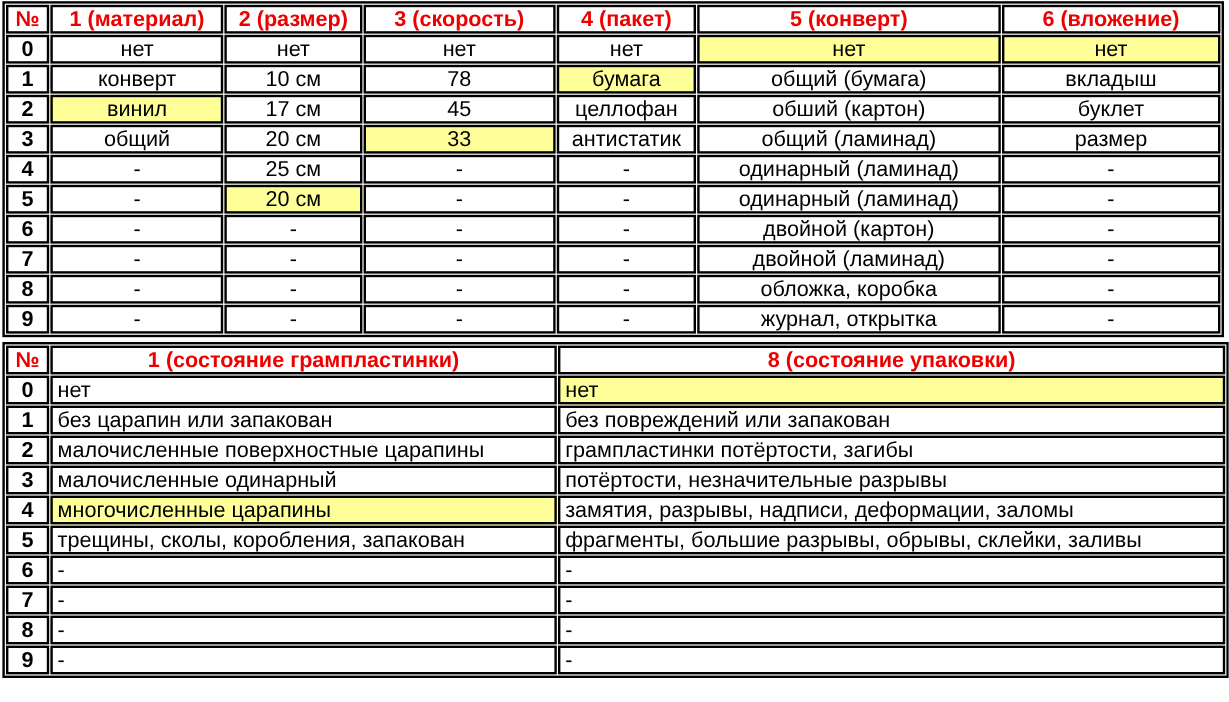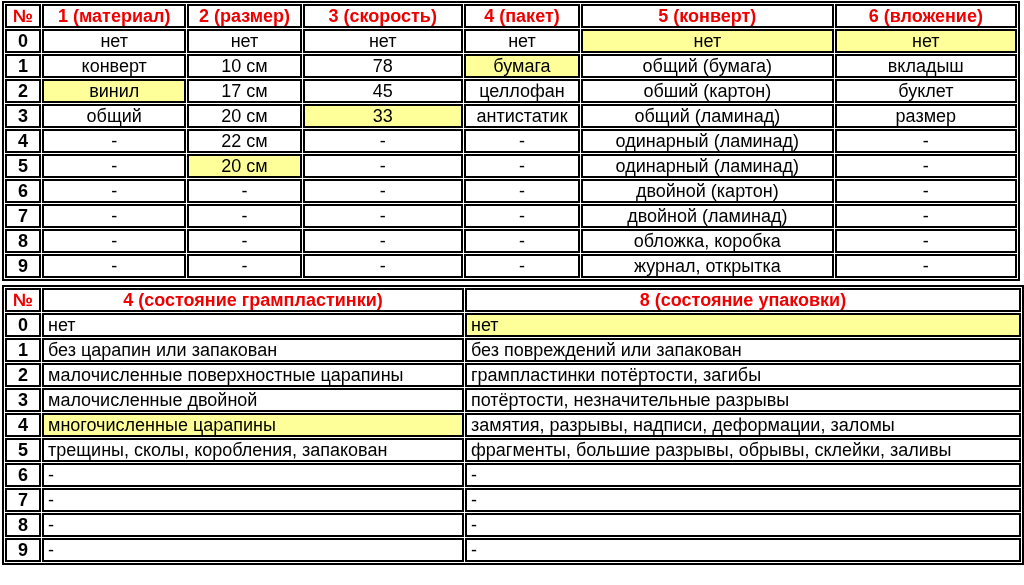--- a/index.html
+++ b/index.html
@@ -103,21 +103,21 @@
       <td>общий</td>
       <td>20 см</td>
       <td class="hl">33</td>
       <td>антистатик</td>
       <td>общий (ламинад)</td>
       <td>размер</td>
     </tr>
     <tr>
       <td class="num">4</td>
       <td>-</td>
-      <td>22 см</td>
+      <td>25 см</td>
       <td>-</td>
       <td>-</td>
       <td>одинарный (ламинад)</td>
       <td>-</td>
     </tr>
     <tr>
       <td class="num">5</td>
       <td>-</td>
       <td class="hl">20 см</td>
       <td>-</td>
@@ -166,41 +166,41 @@
 
 <table id="bottom-table">
   <colgroup>
     <col style="width:36px">
       <col style="width:422px">
       <col style="width:556px">
   </colgroup>
   <tbody>
     <tr>
       <td class="hdr">№</td>
-      <td class="hdr">4 (состояние грампластинки)</td>
+      <td class="hdr">1 (состояние грампластинки)</td>
       <td class="hdr">8 (состояние упаковки)</td>
     </tr>
     <tr>
       <td class="num">0</td>
       <td>нет</td>
       <td class="hl">нет</td>
     </tr>
     <tr>
       <td class="num">1</td>
       <td>без царапин или запакован</td>
       <td>без повреждений или запакован</td>
     </tr>
     <tr>
       <td class="num">2</td>
       <td>малочисленные поверхностные царапины</td>
       <td>грампластинки потёртости, загибы</td>
     </tr>
     <tr>
       <td class="num">3</td>
-      <td>малочисленные двойной</td>
+      <td>малочисленные одинарный</td>
       <td>потёртости, незначительные разрывы</td>
     </tr>
     <tr>
       <td class="num">4</td>
       <td class="hl">многочисленные царапины</td>
       <td>замятия, разрывы, надписи, деформации, заломы</td>
     </tr>
     <tr>
       <td class="num">5</td>
       <td>трещины, сколы, коробления, запакован</td>

